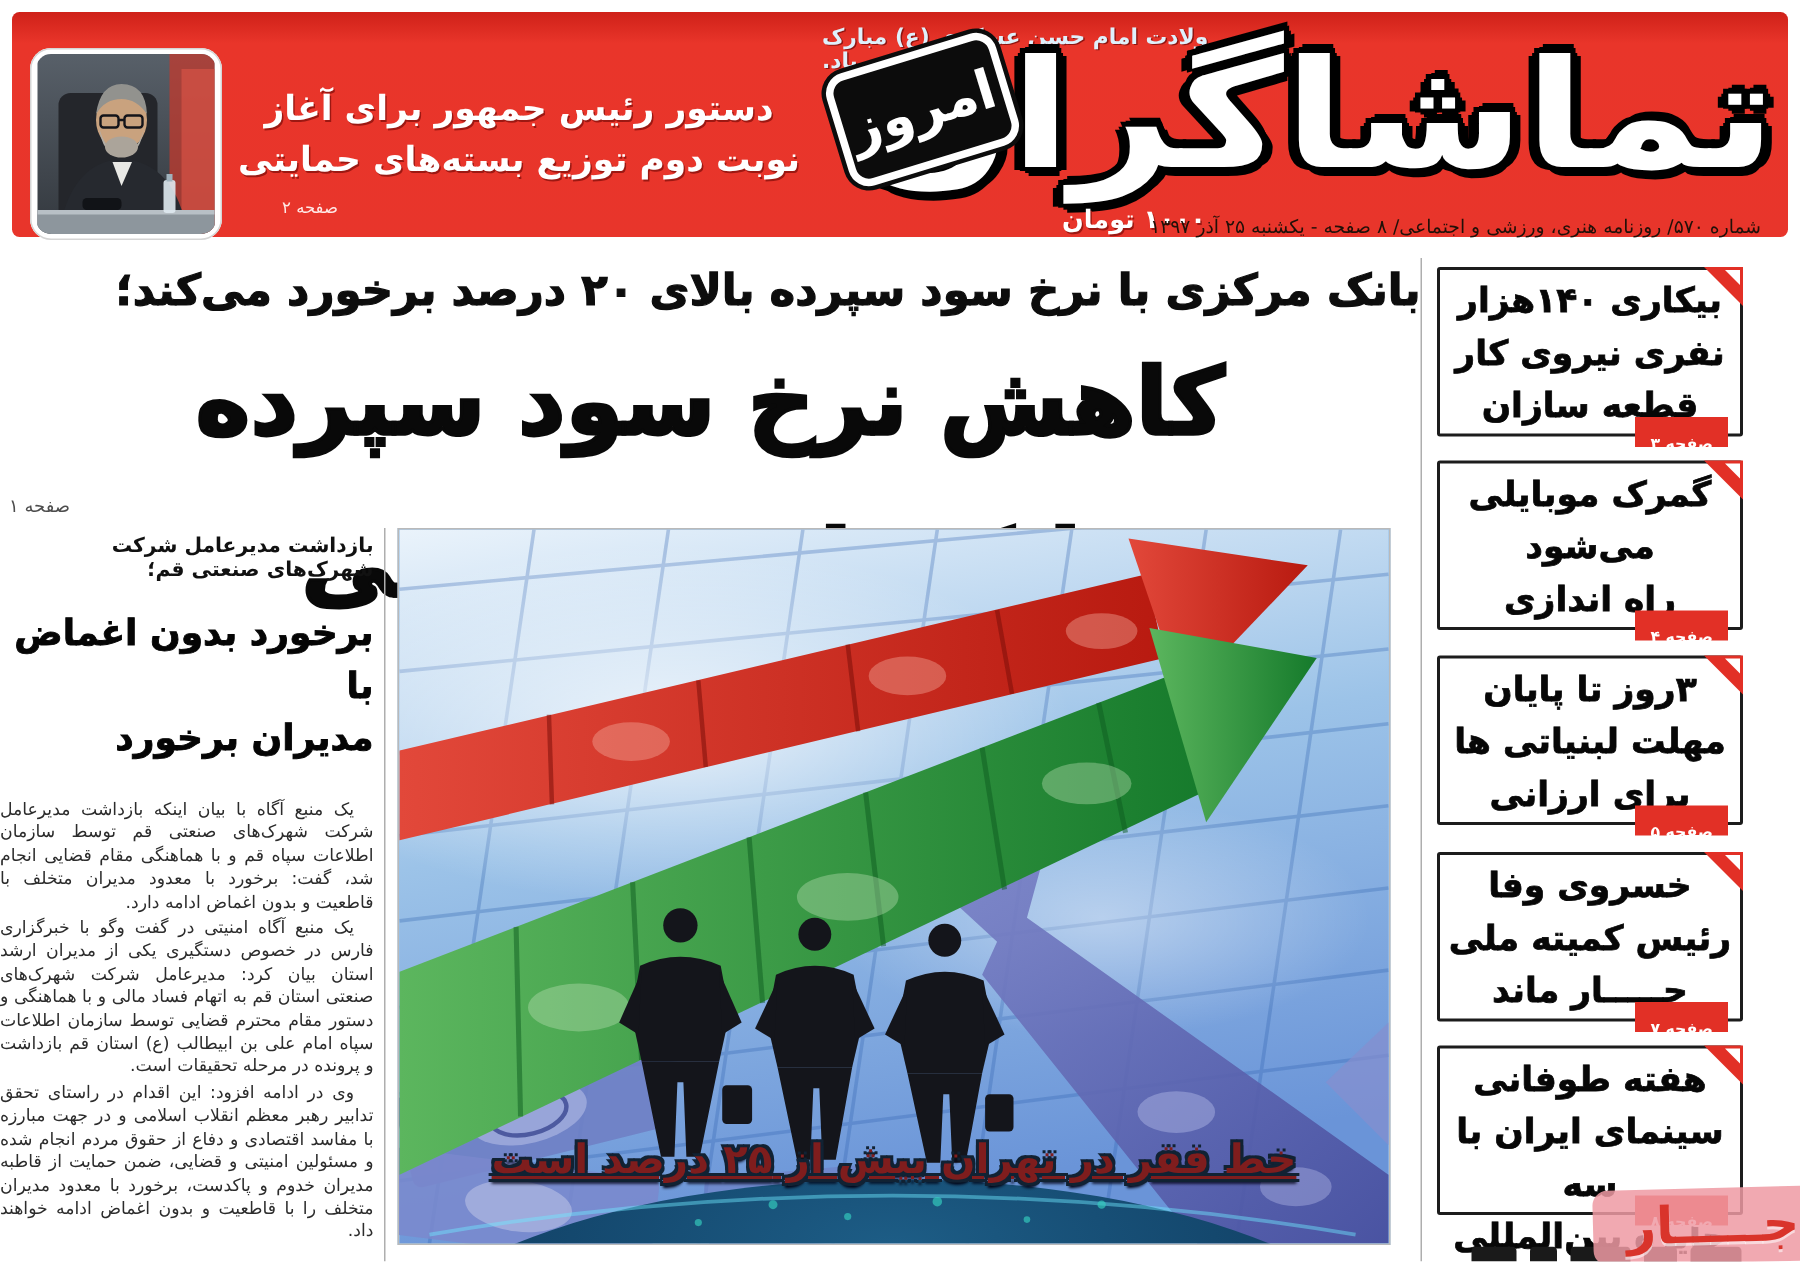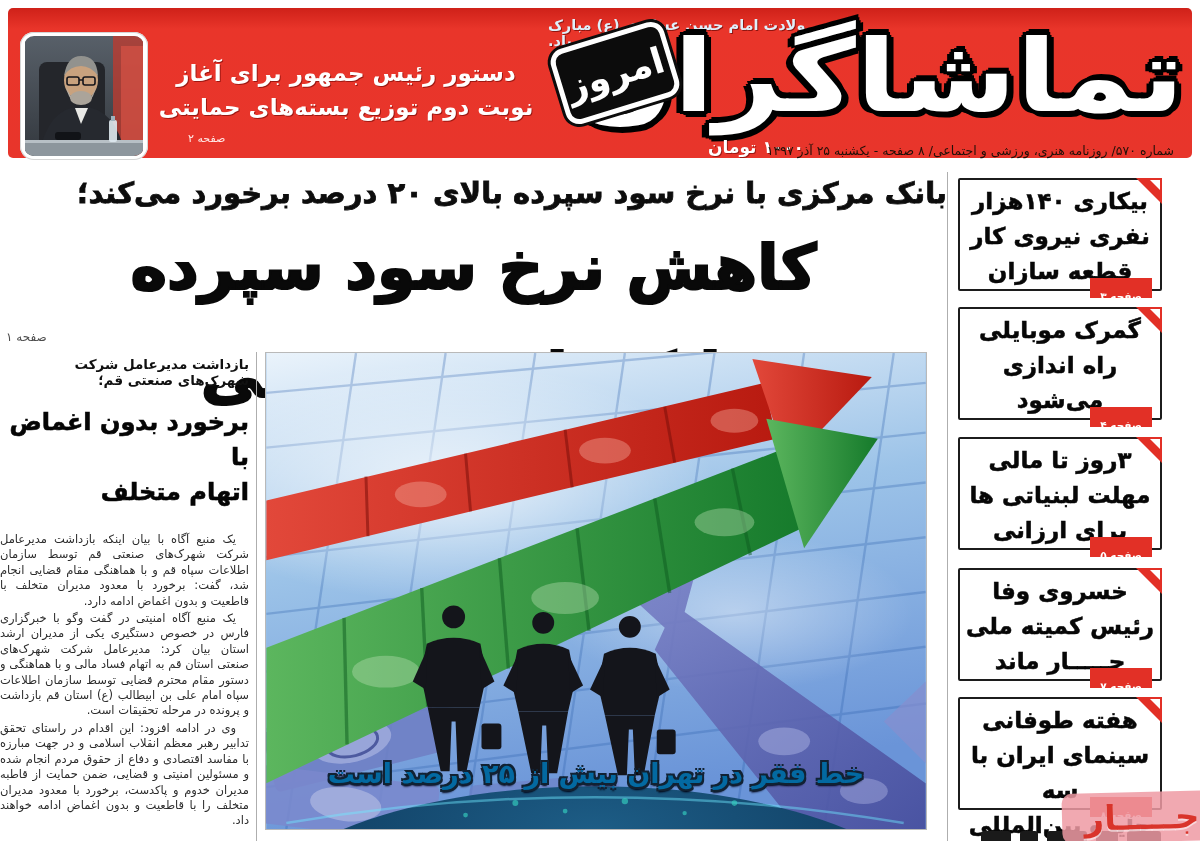--- a/index.html
+++ b/index.html
@@ -51,24 +51,24 @@
   .art-headline { font-size:24px; font-weight:bold; color:#050505; line-height:35px;
                   -webkit-text-stroke:0.6px #050505; margin-bottom:22px; }
   .body-par { font-size:11.5px; line-height:15.4px; color:#2c2c2c; text-align:justify;
               text-indent:13px; margin-bottom:2px; }
   #art-divider { border-top:1px solid #8f8f8f; margin:14px 0 12px 0; }
 
   
   #lead-photo { left:265px; top:352px; width:662px; height:478px; border:1px solid #b9b9b9;
                 overflow:hidden; background:#9cc3e8; }
   #lead-photo svg { display:block; width:660px; height:476px; }
-  #photo-caption { left:265px; top:758px; width:662px; text-align:center; color:#0369a1;
+  #photo-caption { left:265px; top:758px; width:662px; text-align:center; color:#7f1d1d;
                    font-size:27px; font-weight:bold; direction:rtl;
                    text-shadow:2px 2px 0 #123, -2px -2px 0 #123, 2px -2px 0 #123,
-                               -2px 2px 0 #123, 0 3px 2px #001; }
+                               -2px 2px 0 #123, 0 3px 2px #001;text-decoration:underline; }
 
   
   .side-box { left:958px; width:204px; height:113px; background:#fff;
               border:2px solid #1c1c1c; border-radius:2px; text-align:center;
               font-weight:bold; color:#070707; font-size:23px; line-height:35px;
               padding-top:4px; -webkit-text-stroke:0.5px #070707; }
   .dogear { position:absolute; top:-2px; right:-2px; width:0; height:0;
             border-top:26px solid #e23026; border-left:26px solid transparent; }
   .dogear:after { content:""; position:absolute; right:2px; top:-24px; width:0; height:0;
                   border-top:10px solid #fff; border-left:10px solid transparent; }
@@ -146,21 +146,21 @@
   <div id="lead-page" class="abs">صفحه ۱</div>
 
   <div id="vrule-left" class="abs vrule"></div>
   <div id="vrule-right" class="abs vrule"></div>
 
   <div id="left-col" class="abs">
     <div>
       <div class="kicker">بازداشت مدیرعامل شرکت شهرک‌های صنعتی قم؛</div>
       <div class="art-headline">
         <div>برخورد بدون اغماض با</div>
-        <div>اتهام متخلف</div>
+        <div>مدیران برخورد</div>
       </div>
       <p class="body-par">یک منبع آگاه با بیان اینکه بازداشت مدیرعامل شرکت شهرک‌های صنعتی قم توسط سازمان اطلاعات سپاه قم و با هماهنگی مقام قضایی انجام شد، گفت: برخورد با معدود مدیران متخلف با قاطعیت و بدون اغماض ادامه دارد.</p>
       <p class="body-par">یک منبع آگاه امنیتی در گفت وگو با خبرگزاری فارس در خصوص دستگیری یکی از مدیران ارشد استان بیان کرد: مدیرعامل شرکت شهرک‌های صنعتی استان قم به اتهام فساد مالی و با هماهنگی و دستور مقام محترم قضایی توسط سازمان اطلاعات سپاه امام علی بن ابیطالب (ع) استان قم بازداشت و پرونده در مرحله تحقیقات است.</p>
       <p class="body-par">وی در ادامه افزود: این اقدام در راستای تحقق تدابیر رهبر معظم انقلاب اسلامی و در جهت مبارزه با مفاسد اقتصادی و دفاع از حقوق مردم انجام شده و مسئولین امنیتی و قضایی، ضمن حمایت از قاطبه مدیران خدوم و پاکدست، برخورد با معدود مدیران متخلف را با قاطعیت و بدون اغماض ادامه خواهند داد.</p>
     </div>
 
     <div id="art-divider"></div>
 
     <div>
       <div class="kicker">سردار کمالی مطرح کرد:</div>
@@ -321,27 +321,27 @@
   <div id="box1" class="abs side-box">
     <div class="dogear"></div>
     <div>بیکاری ۱۴۰هزار</div>
     <div>نفری نیروی کار</div>
     <div>قطعه سازان</div>
     <div class="page-tab">صفحه ۳</div>
   </div>
   <div id="box2" class="abs side-box">
     <div class="dogear"></div>
     <div>گمرک موبایلی</div>
+    <div>می‌شود</div>
     <div>راه اندازی</div>
-    <div>می‌شود</div>
     <div class="page-tab">صفحه ۴</div>
   </div>
   <div id="box3" class="abs side-box">
     <div class="dogear"></div>
-    <div>۳روز تا مالی</div>
+    <div>۳روز تا پایان</div>
     <div>مهلت لبنیاتی ها</div>
     <div>برای ارزانی</div>
     <div class="page-tab">صفحه ۵</div>
   </div>
   <div id="box4" class="abs side-box">
     <div class="dogear"></div>
     <div>خسروی وفا</div>
     <div>رئیس کمیته ملی</div>
     <div>جـــــار ماند</div>
     <div class="page-tab">صفحه ۷</div>

